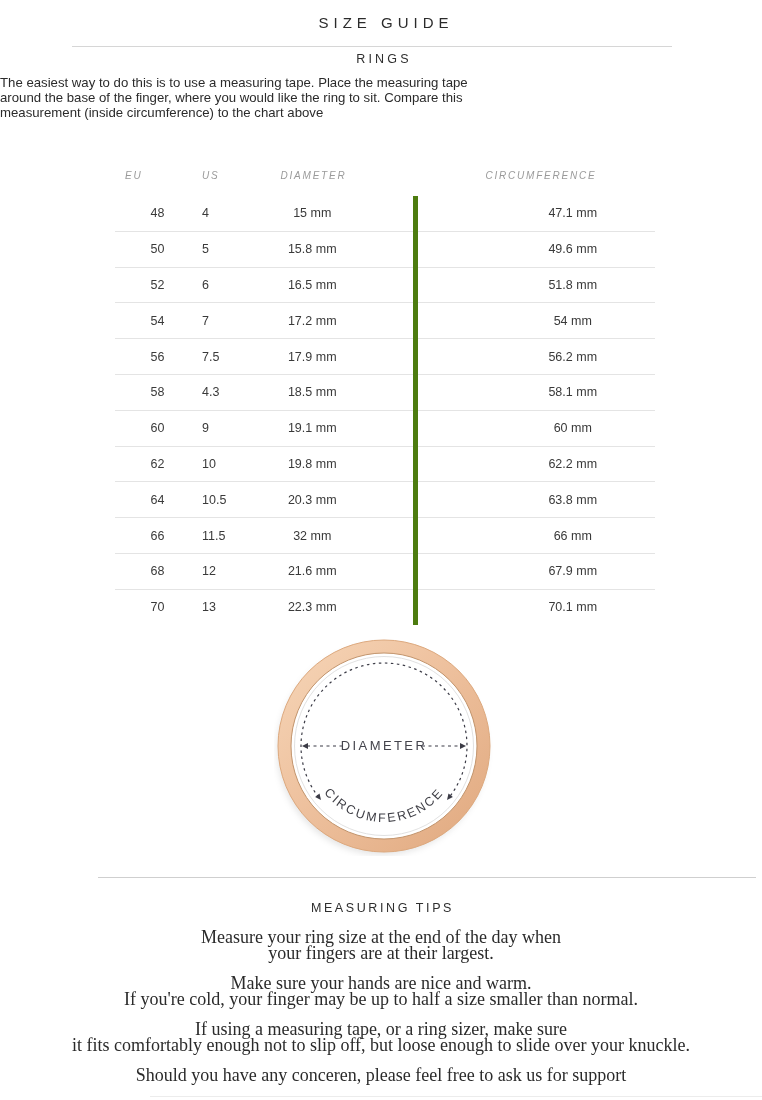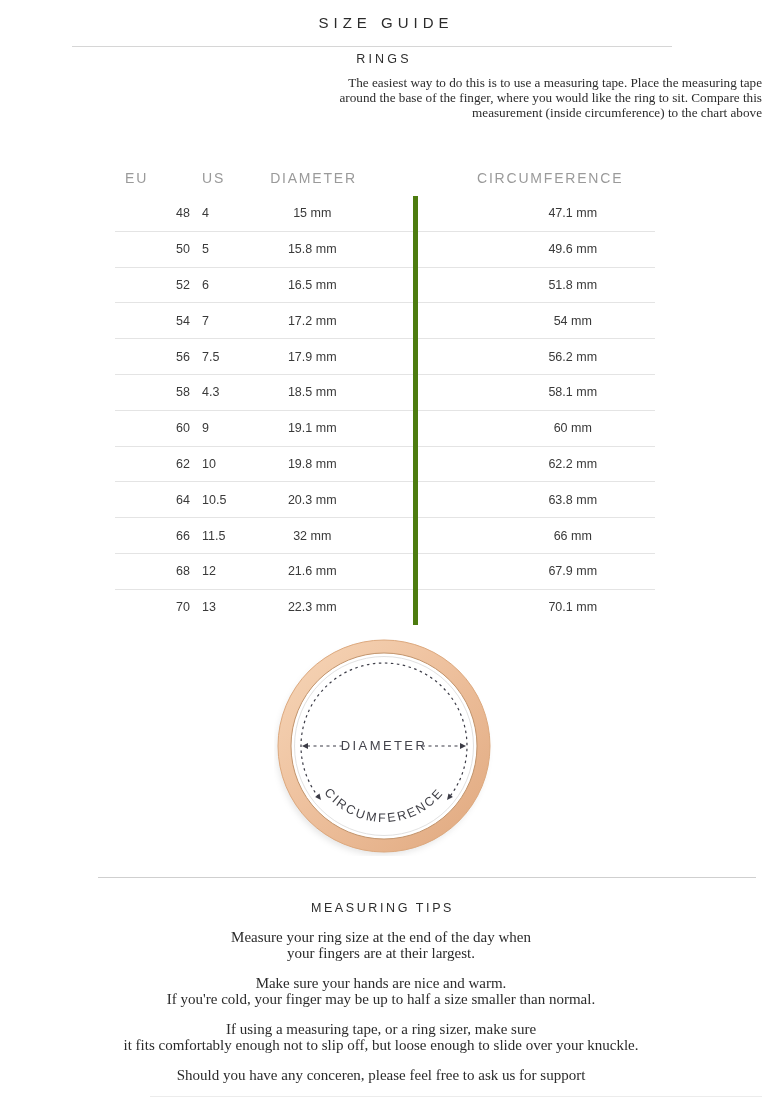--- a/index.html
+++ b/index.html
@@ -22,58 +22,58 @@
   .rule-footer { top:1096px; left:150px; width:612px; background:#ececec; }
 
   .section-label {
     left:0; width:762px; text-align:center;
     font-size:12.5px; letter-spacing:3.2px; padding-left:3px;
     color:#2e2e2e;
   }
   .section-rings { top:52px; }
 
   .intro {
-    top:75px; left:0; width:762px; text-align:right;
-    font-family:Liberation Serif, serif;
+    top:75px; left:0; width:762px; text-align:left;
+    font-family:Liberation Sans, sans-serif;
     font-size:13.2px; line-height:15.2px; color:#2b2b2b;
   }
 
   
   .table-wrap { top:166px; left:115px; width:540px; }
   table.size-table { border-collapse:collapse; width:540px; table-layout:fixed; }
   .size-table th {
-    font-weight:400; font-size:14px; letter-spacing:1.8px; color:#9a9a9a;
-    height:26px; vertical-align:top; padding:4px 0 0 0;
+    font-weight:400; font-size:10px; letter-spacing:1.8px; color:#9a9a9a;
+    height:26px; vertical-align:top; padding:4px 0 0 0;font-style:italic;
   }
   .size-table td {
     font-size:12.5px; color:#3a3a3a; height:34.8px; padding:0; vertical-align:middle;
   }
   .size-table th.c-eu  { text-align:left;  padding-left:10px; }
   .size-table th.c-us  { text-align:left;  padding-left:12px; }
   .size-table th.c-dia { text-align:center; padding-right:58px; }
   .size-table th.c-cir { text-align:center; padding-left:62px; padding-right:50px; }
-  .size-table td.c-eu  { text-align:right;  padding-left:10px; }
+  .size-table td.c-eu  { text-align:center;  padding-left:10px; }
   .size-table td.c-us  { text-align:left;  padding-left:12px; }
   .size-table td.c-dia { text-align:center; padding-right:58px; }
   .size-table td.c-cir { text-align:center; padding-left:73px; }
   .size-table tbody tr + tr td { border-top:1px solid #e4e4e4; }
   .size-table tbody td.c-cir { border-left:5px solid #4d7c0f; }
 
   
   .ring-figure { top:636px; left:274px; width:220px; height:220px; }
 
   
   .tips { top:901px; left:0; width:762px; text-align:center; }
   .tips-heading {
     font-size:12.5px; letter-spacing:2.6px; padding-left:3px; color:#2e2e2e;
   }
   .tips p {
     margin:15px 0 0 0;
     font-family:"Liberation Serif", serif;
-    font-size:15px; line-height:15.5px; color:#2b2b2b;
+    font-size:18px; line-height:15.5px; color:#2b2b2b;
   }
 </style>
 </head>
 <body>
 
 <div class="abs page-title">SIZE GUIDE</div>
 <div class="abs rule rule-top"></div>
 <div class="abs section-label section-rings">RINGS</div>
 
 <div class="abs intro">

